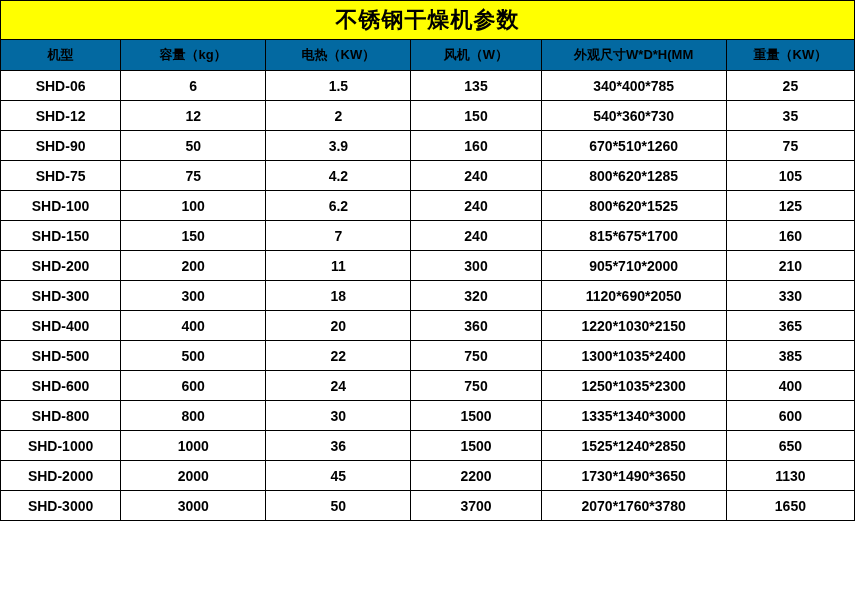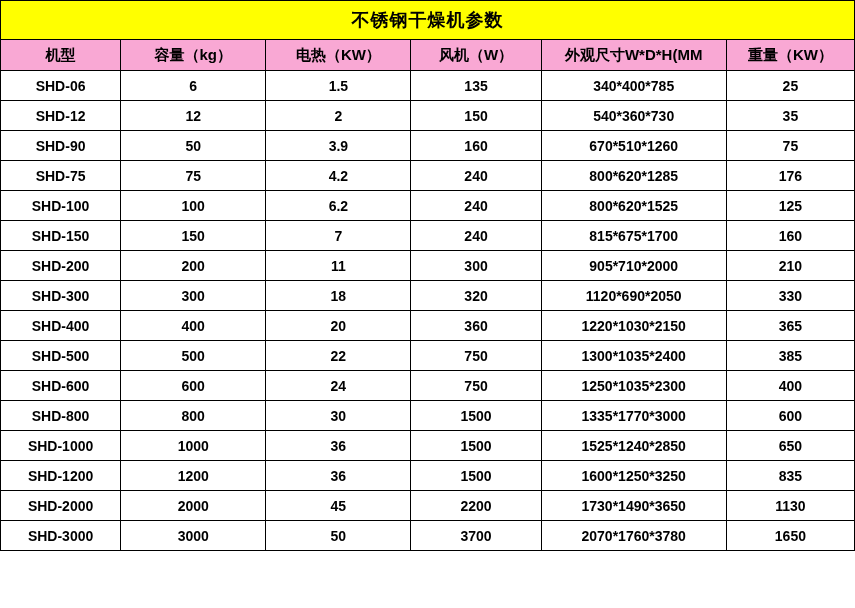--- a/index.html
+++ b/index.html
@@ -24,28 +24,28 @@
     vertical-align: middle;
     font-weight: bold;
     color: #000000;
     padding: 0;
     white-space: nowrap;
     overflow: hidden;
   }
   .title-row td {
     background: #ffff00;
     height: 38px;
-    font-size: 18px;
+    font-size: 22px;
     letter-spacing: 1px;
     border: 1px solid #000000;
   }
   .header-row td {
-    background: #f9a8d4;
+    background: #0369a1;
     height: 30px;
-    font-size: 15px;
+    font-size: 13px;
   }
   .data-row td {
     height: 29px;
     font-size: 14px;
     background: #ffffff;
   }
   .col-model   { width: 120px; }
   .col-cap     { width: 145px; }
   .col-heat    { width: 145px; }
   .col-fan     { width: 130px; }
@@ -100,21 +100,21 @@
       <td>160</td>
       <td>670*510*1260</td>
       <td>75</td>
     </tr>
     <tr class="data-row">
       <td>SHD-75</td>
       <td>75</td>
       <td>4.2</td>
       <td>240</td>
       <td>800*620*1285</td>
-      <td>176</td>
+      <td>105</td>
     </tr>
     <tr class="data-row">
       <td>SHD-100</td>
       <td>100</td>
       <td>6.2</td>
       <td>240</td>
       <td>800*620*1525</td>
       <td>125</td>
     </tr>
     <tr class="data-row">
@@ -163,40 +163,32 @@
       <td>24</td>
       <td>750</td>
       <td>1250*1035*2300</td>
       <td>400</td>
     </tr>
     <tr class="data-row">
       <td>SHD-800</td>
       <td>800</td>
       <td>30</td>
       <td>1500</td>
-      <td>1335*1770*3000</td>
+      <td>1335*1340*3000</td>
       <td>600</td>
     </tr>
     <tr class="data-row">
       <td>SHD-1000</td>
       <td>1000</td>
       <td>36</td>
       <td>1500</td>
       <td>1525*1240*2850</td>
       <td>650</td>
     </tr>
     <tr class="data-row">
-      <td>SHD-1200</td>
-      <td>1200</td>
-      <td>36</td>
-      <td>1500</td>
-      <td>1600*1250*3250</td>
-      <td>835</td>
-    </tr>
-    <tr class="data-row">
       <td>SHD-2000</td>
       <td>2000</td>
       <td>45</td>
       <td>2200</td>
       <td>1730*1490*3650</td>
       <td>1130</td>
     </tr>
     <tr class="data-row">
       <td>SHD-3000</td>
       <td>3000</td>

